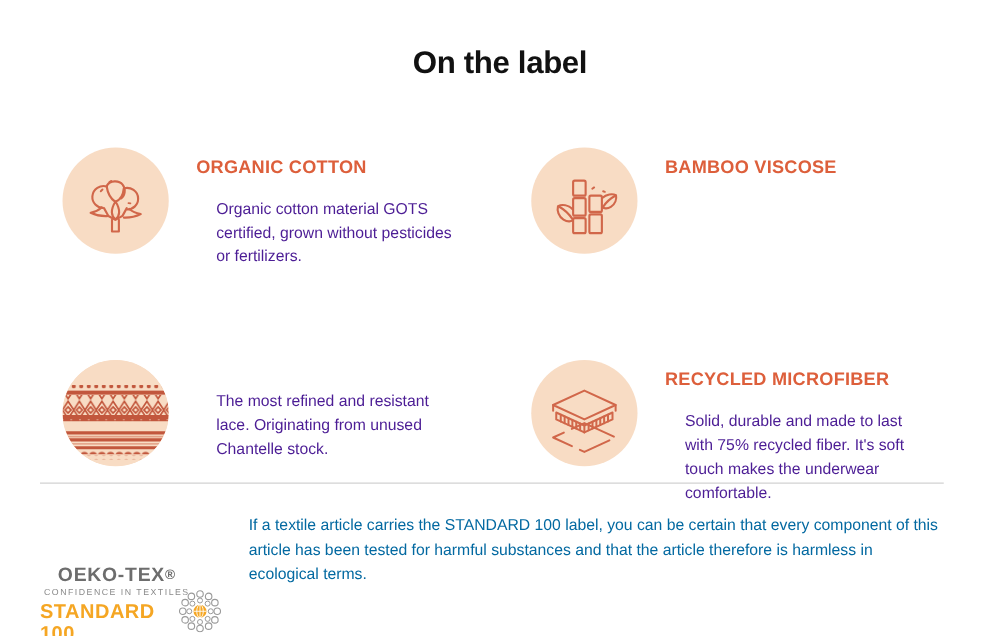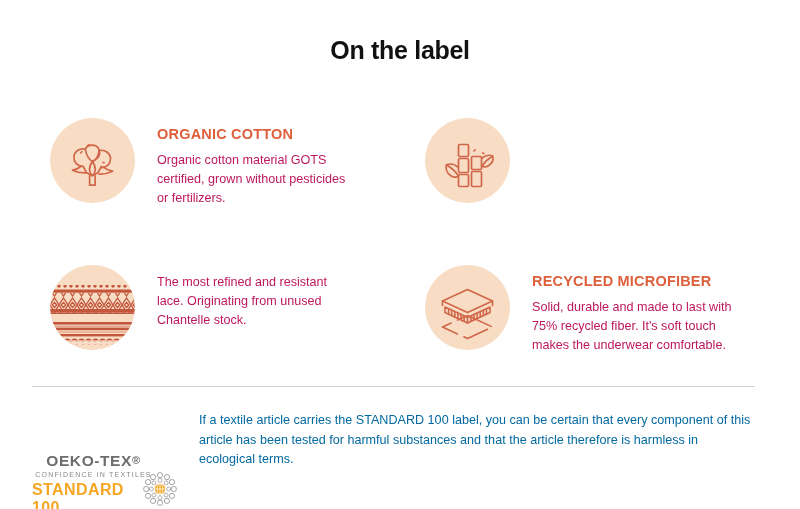--- a/index.html
+++ b/index.html
@@ -77,22 +77,22 @@
     font-size: 14.5px;
     font-weight: bold;
     letter-spacing: 0.2px;
     color: #DD5F3B;
     margin: 0 0 9px 0;
     white-space: nowrap;
   }
   .feature-desc {
     font-size: 12.6px;
     line-height: 19px;
-    color: #be185d;
-    margin: 0;
+    color: #4c1d95;
+    margin: 16px;
     max-width: 190px;
   }
   .feature.wide .feature-desc { max-width: 205px; }
 
   
   .divider {
     position: absolute;
     left: 32px;
     top: 386px;
     width: 723px;
@@ -220,20 +220,21 @@
 
               <path d="M56.8 40.4 c3.4 -3.1 8.0 -3.6 11.0 -2.3 c0.7 3.2 -0.6 7.2 -4.1 9.4 c-3.2 2.0 -5.8 1.2 -6.7 0.1"></path>
               <path d="M67.2 38.6 c-3.3 1.8 -6.9 4.7 -9.6 8.7"></path>
 
               <path d="M48.8 33.0 l1.5 -1.1" stroke-width="1.5"></path>
               <path d="M57.5 35.0 l1.4 0.5" stroke-width="1.5"></path>
             </g>
           </svg>
         </div>
         <div class="feature-text">
+          <p class="feature-title">BAMBOO VISCOSE</p>
         </div>
       </div>
 
     </div>
 
     <div class="feature-row row-2">
 
       <div class="feature col-1">
         <div class="icon-circle">
           <svg width="85" height="85" viewBox="0 0 85 85" xmlns="http://www.w3.org/2000/svg">

